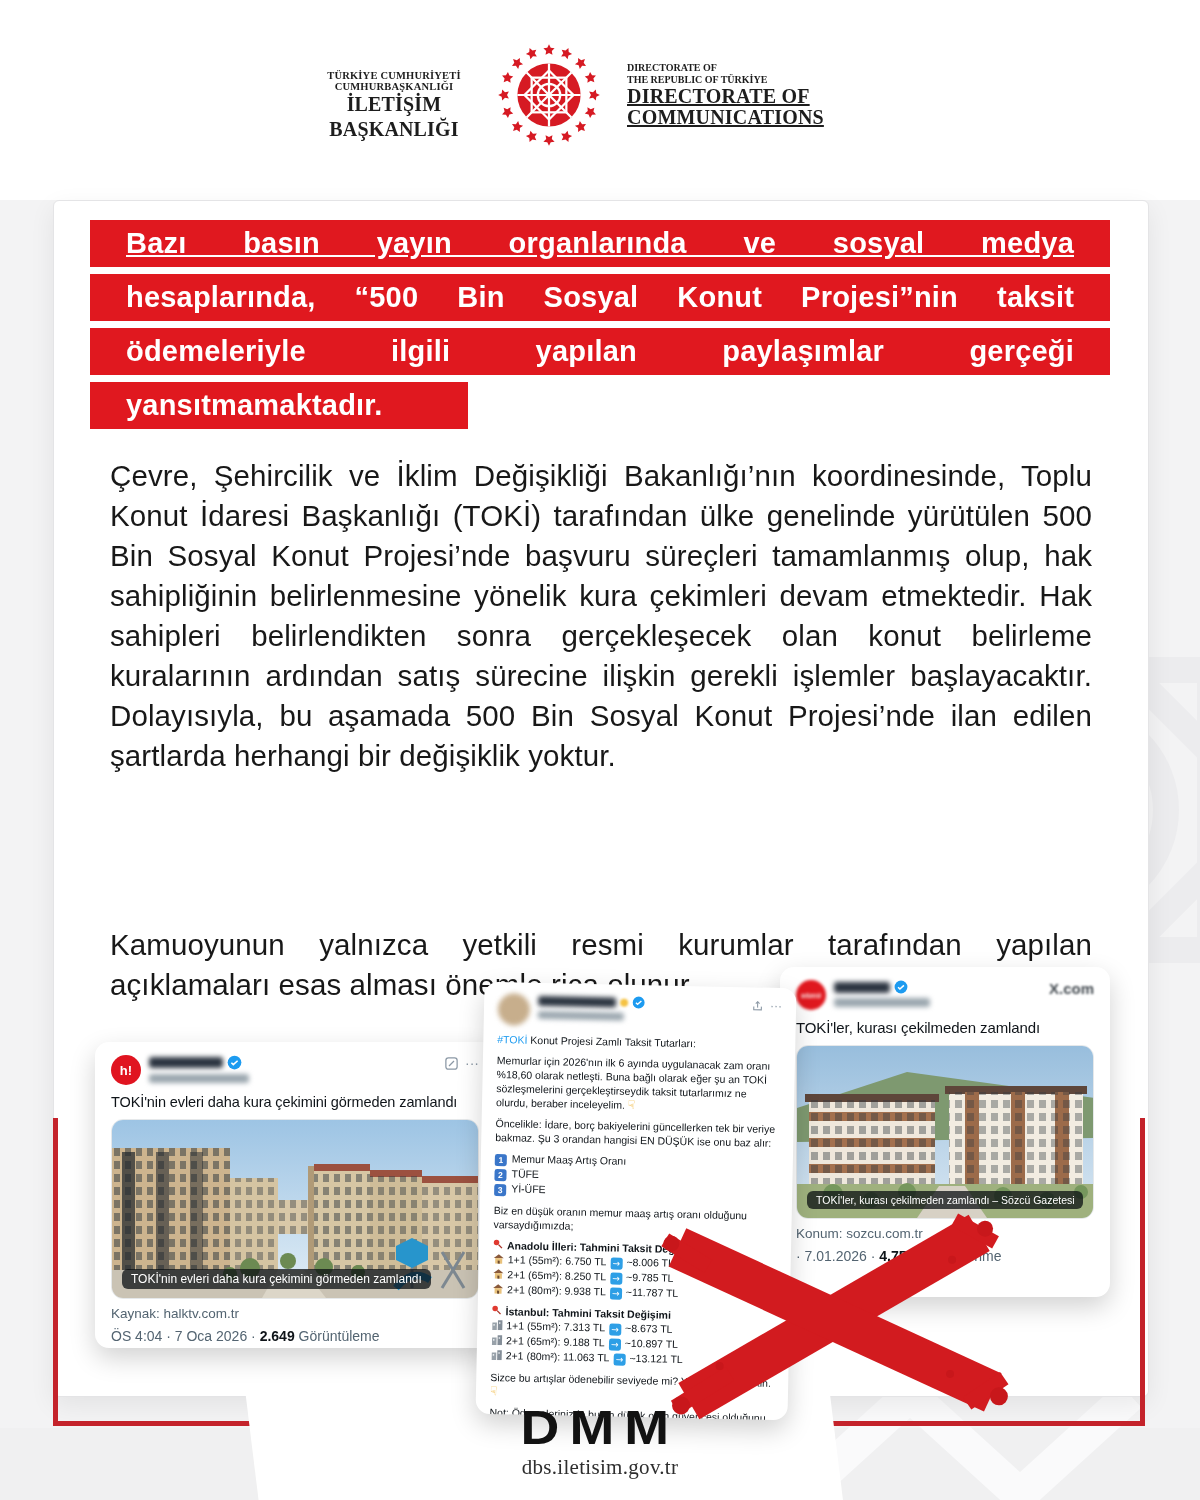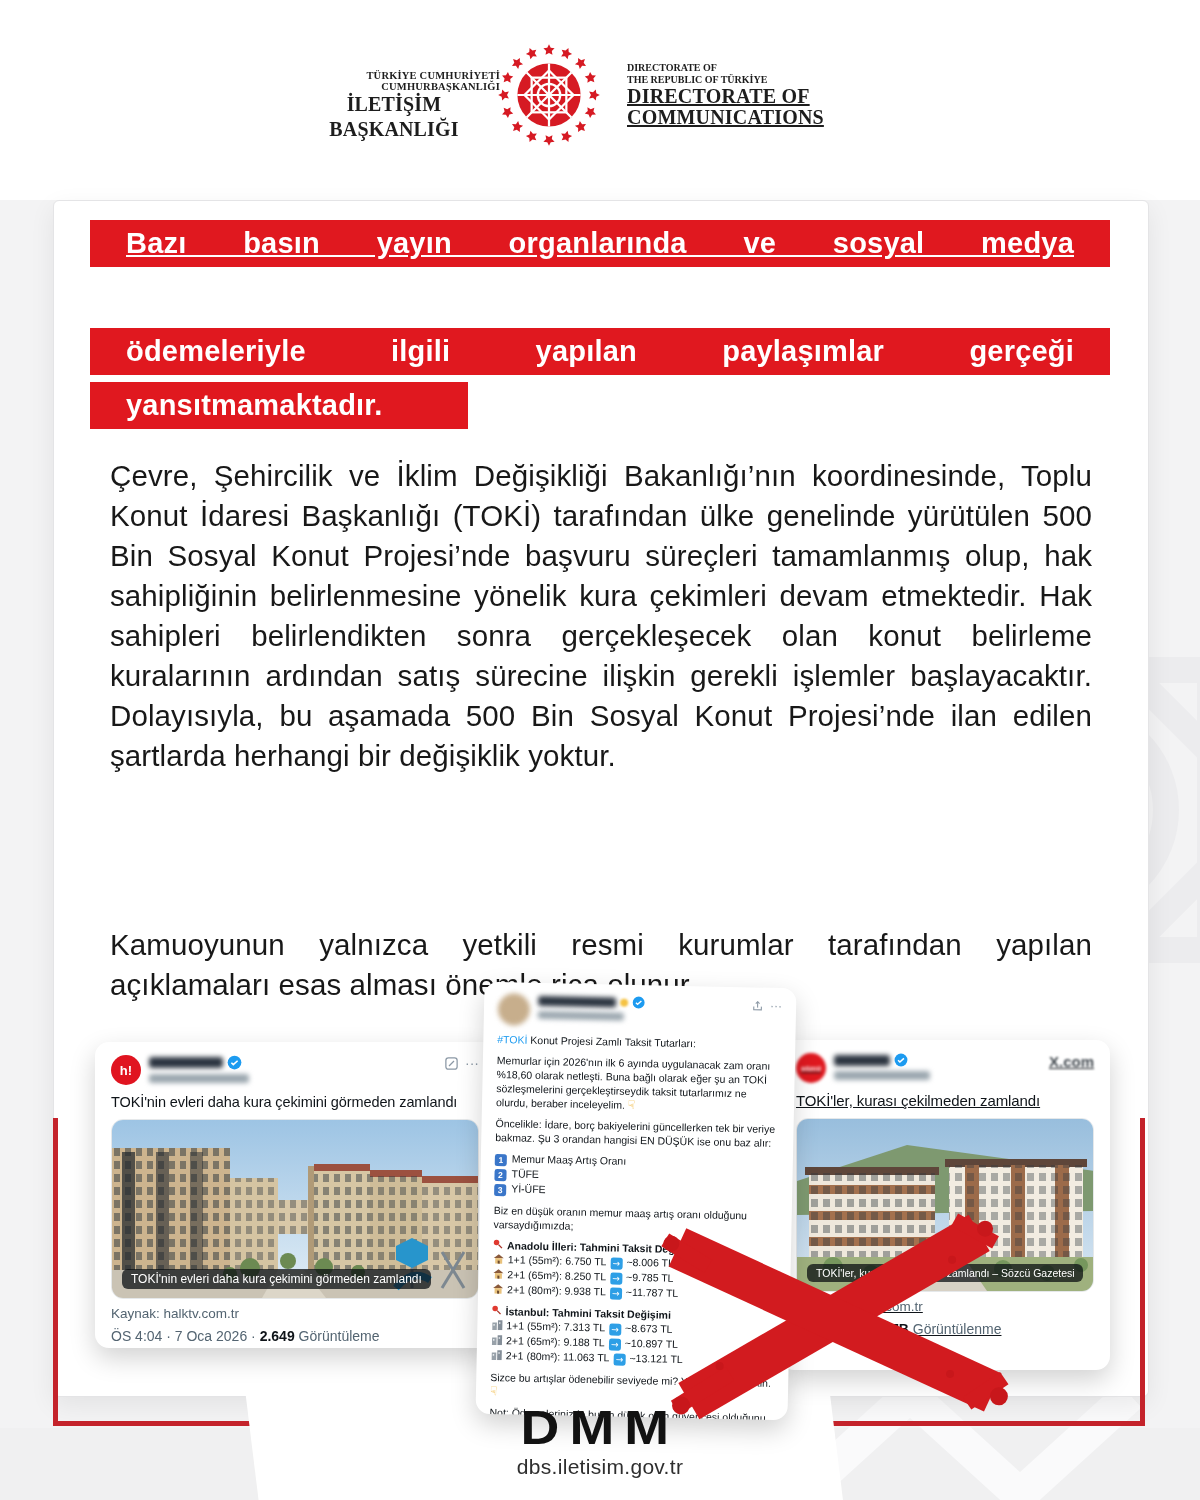--- a/index.html
+++ b/index.html
@@ -5,21 +5,21 @@
   html,body{margin:0;padding:0;background:#e9e9ea;}
   .canvas{position:relative;width:1200px;height:1500px;background:#f3f3f4;overflow:hidden;
           font-family:"Liberation Sans",sans-serif;}
   .top-band{position:absolute;left:0;top:0;width:1200px;height:200px;background:#ffffff;z-index:0;}
   .bottom-strip{position:absolute;left:0;top:1428px;width:1200px;height:72px;background:#f0f0f1;z-index:0;}
   .wm{position:absolute;z-index:0;opacity:1;pointer-events:none;}
 
   
   .hdr{position:absolute;z-index:2;color:#1d1d1d;}
   .hdr-left{left:288px;top:70px;width:212px;text-align:center;font-family:"Liberation Serif",serif;}
-  .hdr-left .s{font-size:10.5px;font-weight:700;letter-spacing:.2px;text-align:right;}
+  .hdr-left .s{font-size:10.5px;font-weight:700;letter-spacing:.2px;}
   .hdr-left .b{font-size:21px;font-weight:700;letter-spacing:.2px;transform:scaleX(.95);transform-origin:center;}
   .hdr-right{left:627px;top:62px;width:220px;font-family:"Liberation Serif",serif;}
   .hdr-right .s{font-size:10px;font-weight:700;line-height:12px;}
   .hdr-right .b{font-size:20px;font-weight:700;line-height:21px;letter-spacing:.2px;text-decoration:underline;}
   .emblem{position:absolute;left:498px;top:36px;z-index:2;}
 
   
   .main-card{position:absolute;left:53px;top:200px;width:1094px;height:1195px;background:#fff;
              border:1px solid #e4e4e6;border-radius:6px;box-shadow:0 8px 26px rgba(0,0,0,.07);z-index:1;}
 
@@ -35,27 +35,27 @@
 
   
   .red-frame{position:absolute;left:53px;top:1118px;width:1092px;height:308px;z-index:3;
              border-left:5px solid #c4232b;border-right:5px solid #c4232b;border-bottom:5px solid #c4232b;
              box-sizing:border-box;pointer-events:none;}
   .white-band{position:absolute;left:255px;top:1358px;width:580px;height:190px;background:#ffffff;
               transform:rotate(-7deg);z-index:4;}
   .footer{position:absolute;left:0;top:1400px;width:1200px;text-align:center;z-index:8;}
   .dmm{font-size:48px;font-weight:800;letter-spacing:9px;color:#121212;transform:scaleX(1.12);
        transform-origin:center;display:inline-block;}
-  .dmm-url{font-size:21px;color:#2e2e2e;margin-top:0px;letter-spacing:.3px;}
+  .dmm-url{font-size:21px;color:#2e2e2e;margin-top:0px;letter-spacing:.3px;font-family:Liberation Serif, serif;}
 
   
   .tw{position:absolute;background:#fff;border-radius:14px;box-shadow:0 10px 26px rgba(0,0,0,.18);
       color:#0f1419;box-sizing:border-box;}
   .tw-left{left:95px;top:1042px;width:400px;height:306px;z-index:5;padding:13px 16px;}
-  .tw-right{left:780px;top:1040px;width:330px;height:330px;z-index:6;padding:13px 16px;text-decoration:underline;}
+  .tw-right{left:780px;top:967px;width:330px;height:330px;z-index:6;padding:13px 16px;}
   .tw-mid{left:480px;top:985px;width:312px;height:432px;z-index:7;padding:11px 14px;
           transform:rotate(1.2deg);font-size:10.5px;line-height:14px;overflow:hidden;}
   .tw-head{display:flex;align-items:flex-start;}
   .av{border-radius:50%;flex:0 0 auto;display:flex;align-items:center;justify-content:center;color:#fff;font-weight:800;}
   .av-halk{width:30px;height:30px;background:#e01420;font-size:13px;filter:blur(.6px);}
   .av-mid{width:32px;height:32px;background:#c7ae8c;filter:blur(2.5px);}
   .av-sozcu{width:30px;height:30px;background:#e0181f;font-size:7px;font-style:italic;filter:blur(1.4px);}
   .nm{margin-left:8px;flex:1 1 auto;}
   .nrow{display:flex;align-items:center;gap:4px;}
   .nbar{background:#2b3440;height:11px;border-radius:3px;filter:blur(2.4px);}
@@ -148,20 +148,21 @@
   <div class="hdr hdr-right">
     <div class="s">DIRECTORATE OF</div>
     <div class="s">THE REPUBLIC OF TÜRKİYE</div>
     <div class="b">DIRECTORATE OF</div>
     <div class="b">COMMUNICATIONS</div>
   </div>
 
   <div class="main-card"></div>
 
   <div class="bar" style="top:220px;text-decoration:underline;">Bazı basın yayın organlarında ve sosyal medya</div>
+  <div class="bar" style="top:274px;">hesaplarında, “500 Bin Sosyal Konut Projesi”nin taksit</div>
   <div class="bar last" style="top:382px;">yansıtmamaktadır.</div>
   <div class="bar" style="top:328px;">ödemeleriyle ilgili yapılan paylaşımlar gerçeği</div>
 
   <div class="para" style="top:456px;">Çevre, Şehircilik ve İklim Değişikliği Bakanlığı’nın koordinesinde, Toplu Konut İdaresi Başkanlığı (TOKİ) tarafından ülke genelinde yürütülen 500 Bin Sosyal Konut Projesi’nde başvuru süreçleri tamamlanmış olup, hak sahipliğinin belirlenmesine yönelik kura çekimleri devam etmektedir. Hak sahipleri belirlendikten sonra gerçekleşecek olan konut belirleme kuralarının ardından satış sürecine ilişkin gerekli işlemler başlayacaktır. Dolayısıyla, bu aşamada 500 Bin Sosyal Konut Projesi’nde ilan edilen şartlarda herhangi bir değişiklik yoktur.</div>
   <div class="para" style="top:925px;">Kamuoyunun yalnızca yetkili resmi kurumlar tarafından yapılan açıklamaları esas alması önemle rica olunur.</div>
 
   <div class="red-frame"></div>
   <div class="white-band"></div>
 
   <div class="tw tw-left">

